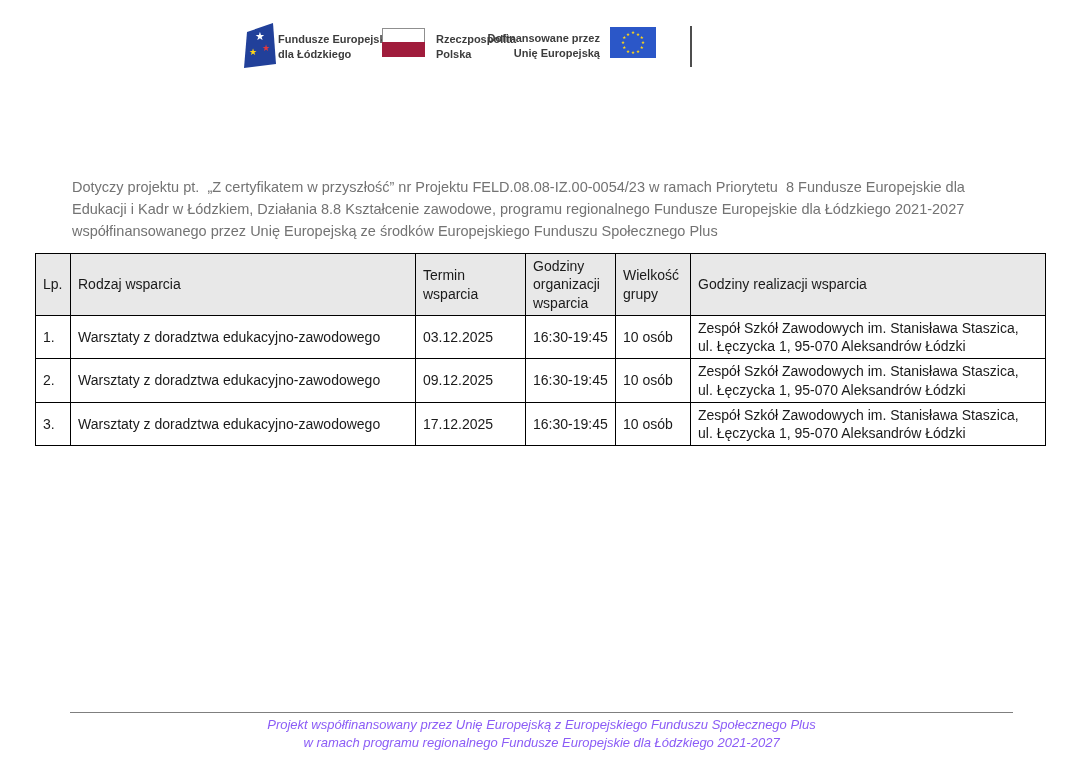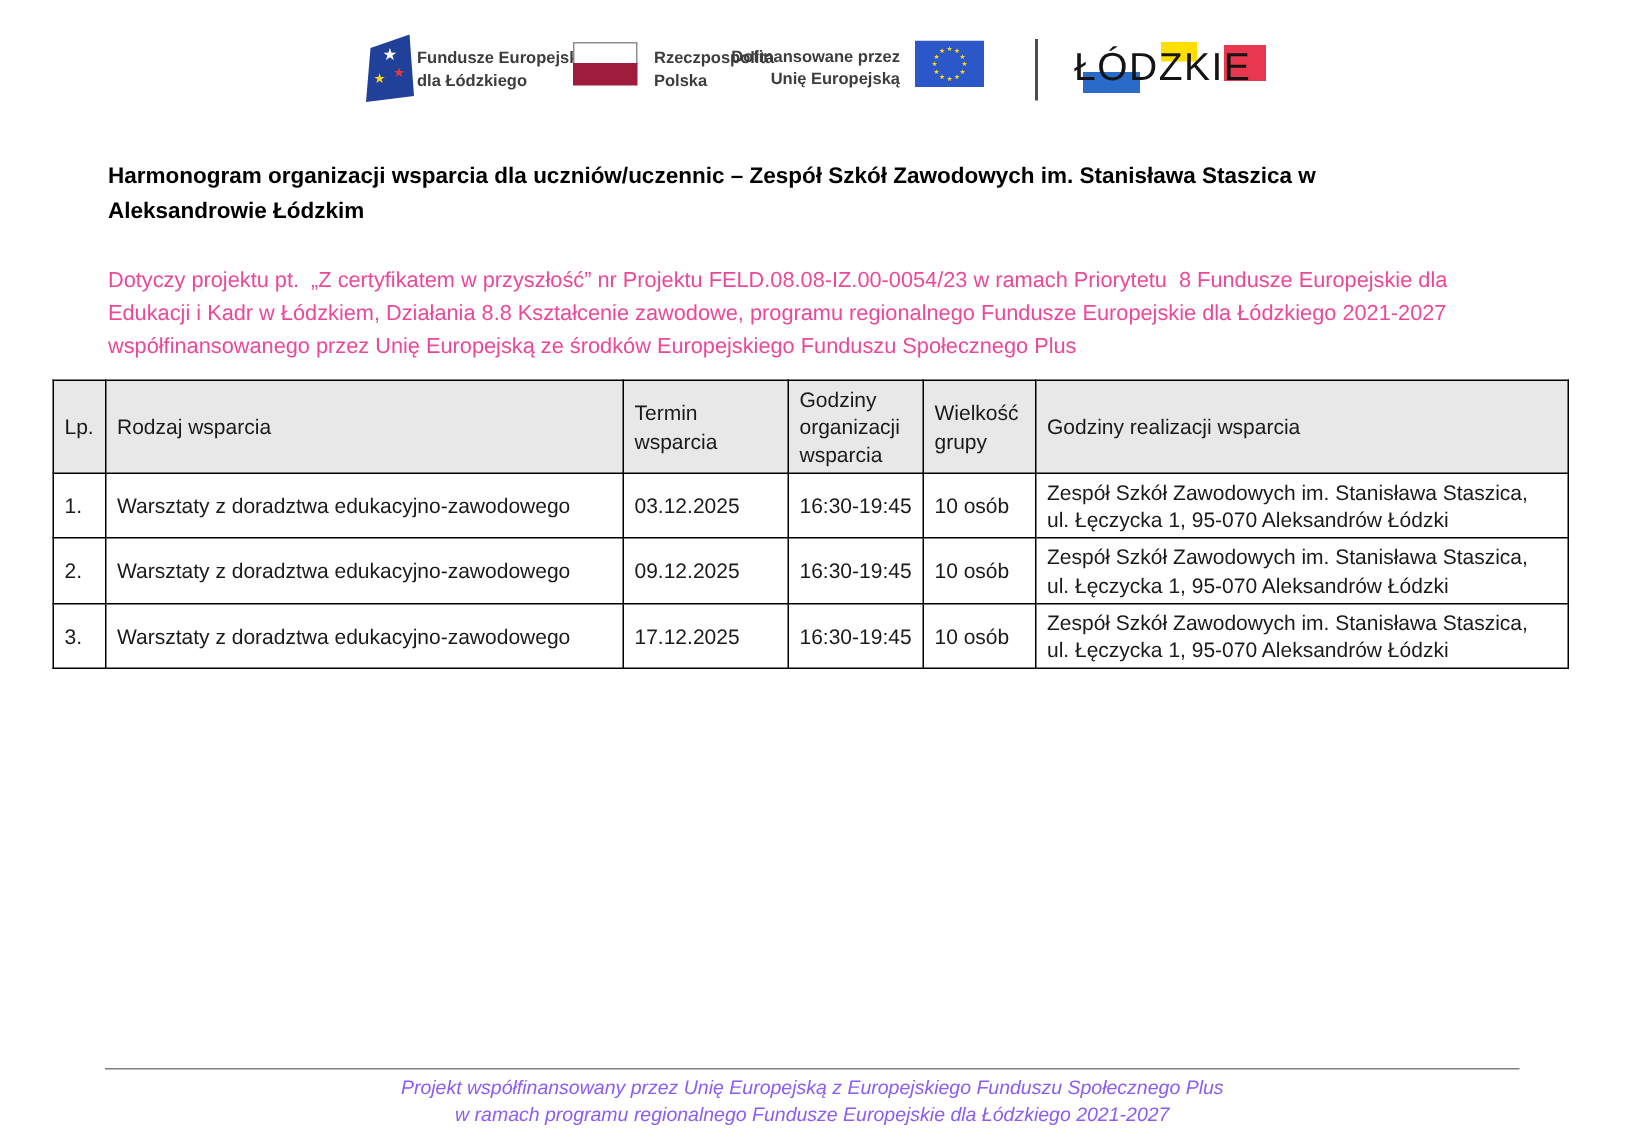--- a/index.html
+++ b/index.html
@@ -29,21 +29,21 @@
   .lodzkie .sq.blue   { left:14px;  top:22px; width:38px; height:14px; background:#2A6BC9; }
   .lodzkie .sq.yellow { left:66px;  top:2px;  width:24px; height:13px; background:#FFDE00; }
   .lodzkie .sq.red    { left:108px; top:4px;  width:28px; height:24px; background:#E8374F; }
   .lodzkie .word { position:absolute; left:8px; top:3px; font-size:26px; font-weight:400;
                    letter-spacing:1px; color:#141414; }
 
   
   .title { position:absolute; left:72px; top:106px; width:970px; font-size:15px;
            font-weight:700; color:#000; line-height:23px; white-space:pre-wrap; }
   .intro { position:absolute; left:72px; top:176px; width:1000px; font-size:14.5px;
-           color:#ec4899; line-height:22px; white-space:pre-wrap; }
+           color:#737373; line-height:22px; white-space:pre-wrap; }
 
   
   table.sched { position:absolute; left:35px; top:253px; width:1010px;
                 border-collapse:collapse; table-layout:fixed; font-size:14px; }
   table.sched th, table.sched td { border:1px solid #000; vertical-align:middle;
                 text-align:left; padding:3px 7px; line-height:1.3; }
   table.sched thead tr { height:62px; }
   table.sched thead th { background:#E8E8E8; font-weight:400; color:#1a1a1a; }
   table.sched tbody tr { height:41px; }
   td.miejsce { white-space:pre-wrap; line-height:1.25; }
@@ -91,30 +91,22 @@
       <text x="23" y="27.2" font-size="4.5" fill="#FFD617" text-anchor="middle">★</text>
       <text x="18" y="25.9" font-size="4.5" fill="#FFD617" text-anchor="middle">★</text>
       <text x="14.3" y="22.2" font-size="4.5" fill="#FFD617" text-anchor="middle">★</text>
       <text x="13" y="17.2" font-size="4.5" fill="#FFD617" text-anchor="middle">★</text>
       <text x="14.3" y="12.2" font-size="4.5" fill="#FFD617" text-anchor="middle">★</text>
       <text x="18" y="8.5" font-size="4.5" fill="#FFD617" text-anchor="middle">★</text>
     </svg>
 
     <div class="logo-sep"></div>
 
-    <div class="lodzkie">
-      <div class="sq blue"></div>
-      <div class="sq yellow"></div>
-      <div class="sq red"></div>
-      <div class="word">ŁÓDZKIE</div>
-    </div>
   </div>
 
-  <div class="title">Harmonogram organizacji wsparcia dla uczniów/uczennic – Zespół Szkół Zawodowych im. Stanisława Staszica w
-Aleksandrowie Łódzkim</div>
   <div class="intro">Dotyczy projektu pt.  „Z certyfikatem w przyszłość” nr Projektu FELD.08.08-IZ.00-0054/23 w ramach Priorytetu  8 Fundusze Europejskie dla
 Edukacji i Kadr w Łódzkiem, Działania 8.8 Kształcenie zawodowe, programu regionalnego Fundusze Europejskie dla Łódzkiego 2021-2027
 współfinansowanego przez Unię Europejską ze środków Europejskiego Funduszu Społecznego Plus</div>
 
   <table class="sched">
     <colgroup>
       <col style="width:35px">
         <col style="width:345px">
         <col style="width:110px">
       <col style="width:90px">

